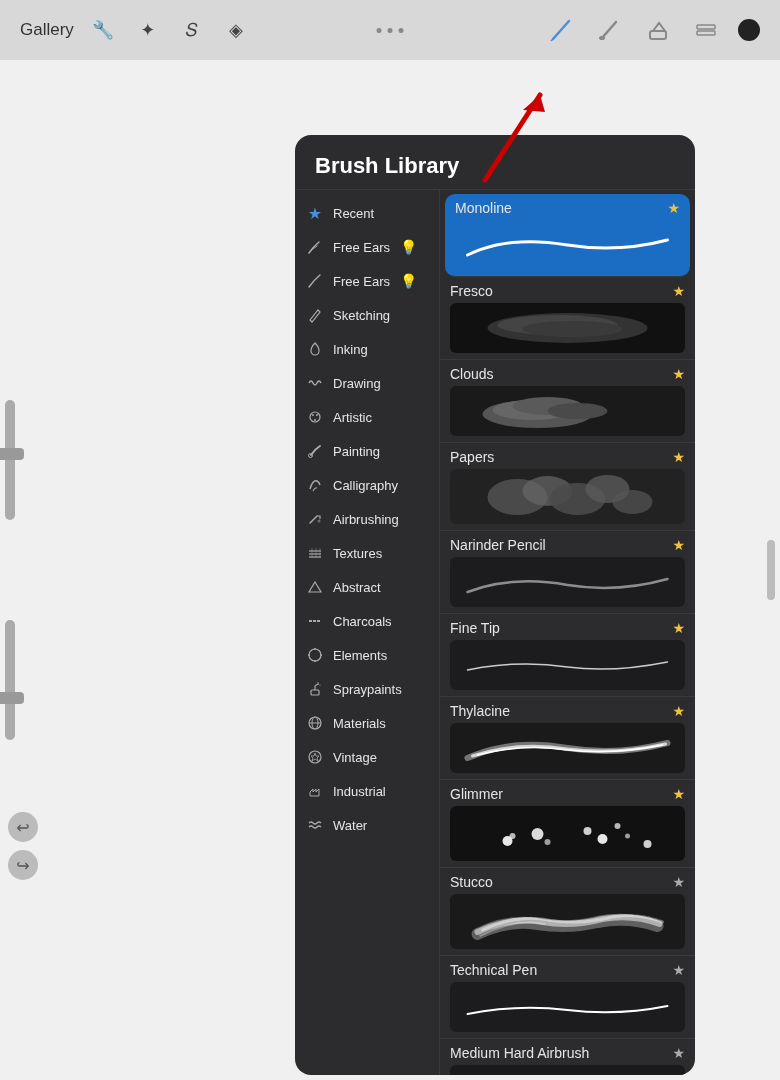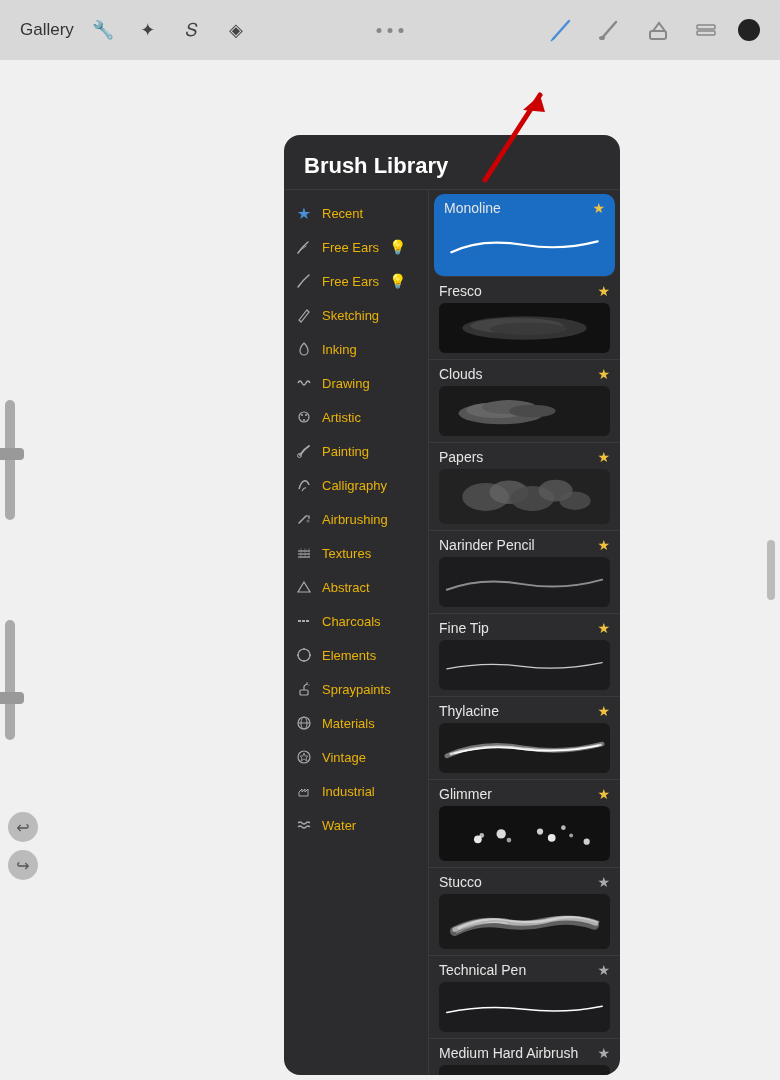--- a/index.html
+++ b/index.html
@@ -139,22 +139,22 @@
       height: 60px;
       background: #bbb;
       border-radius: 4px;
       z-index: 5;
     }
 
     
     .brush-library {
       position: absolute;
       top: 75px;
-      left: 284px;
-      width: 336px;
+      left: 295px;
+      width: 400px;
       height: 940px;
       background: #2c2c2e;
       border-radius: 16px;
       overflow: hidden;
       z-index: 20;
       display: flex;
       flex-direction: column;
     }
 
     .panel-header {
@@ -194,21 +194,21 @@
     .nav-item-icon {
       width: 20px;
       height: 20px;
       display: flex;
       align-items: center;
       justify-content: center;
       font-size: 14px;
       flex-shrink: 0;
     }
     .nav-item-label {
-      color: #eab308;
+      color: #e5e5e5;
       font-size: 13px;
     }
     .nav-star {
       color: #4a90d9;
       font-size: 16px;
     }
     .nav-item-badge {
       font-size: 14px;
       margin-left: 2px;
     }

